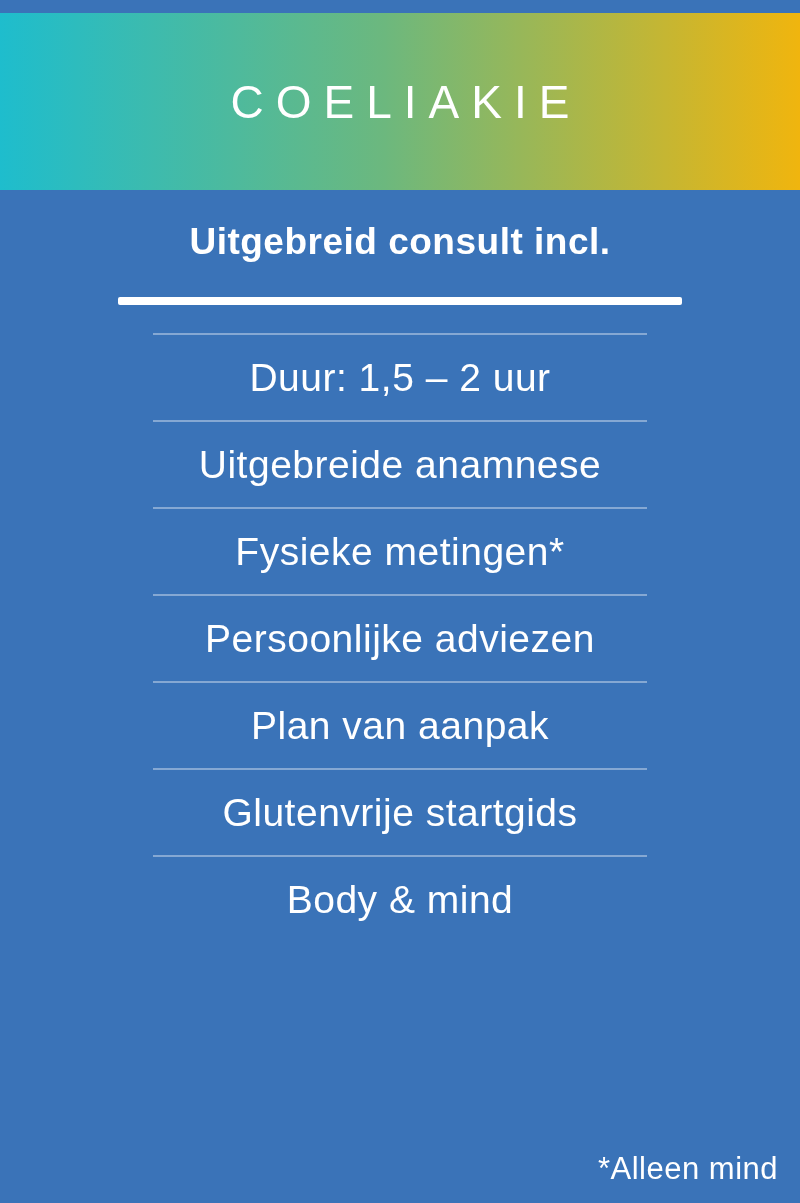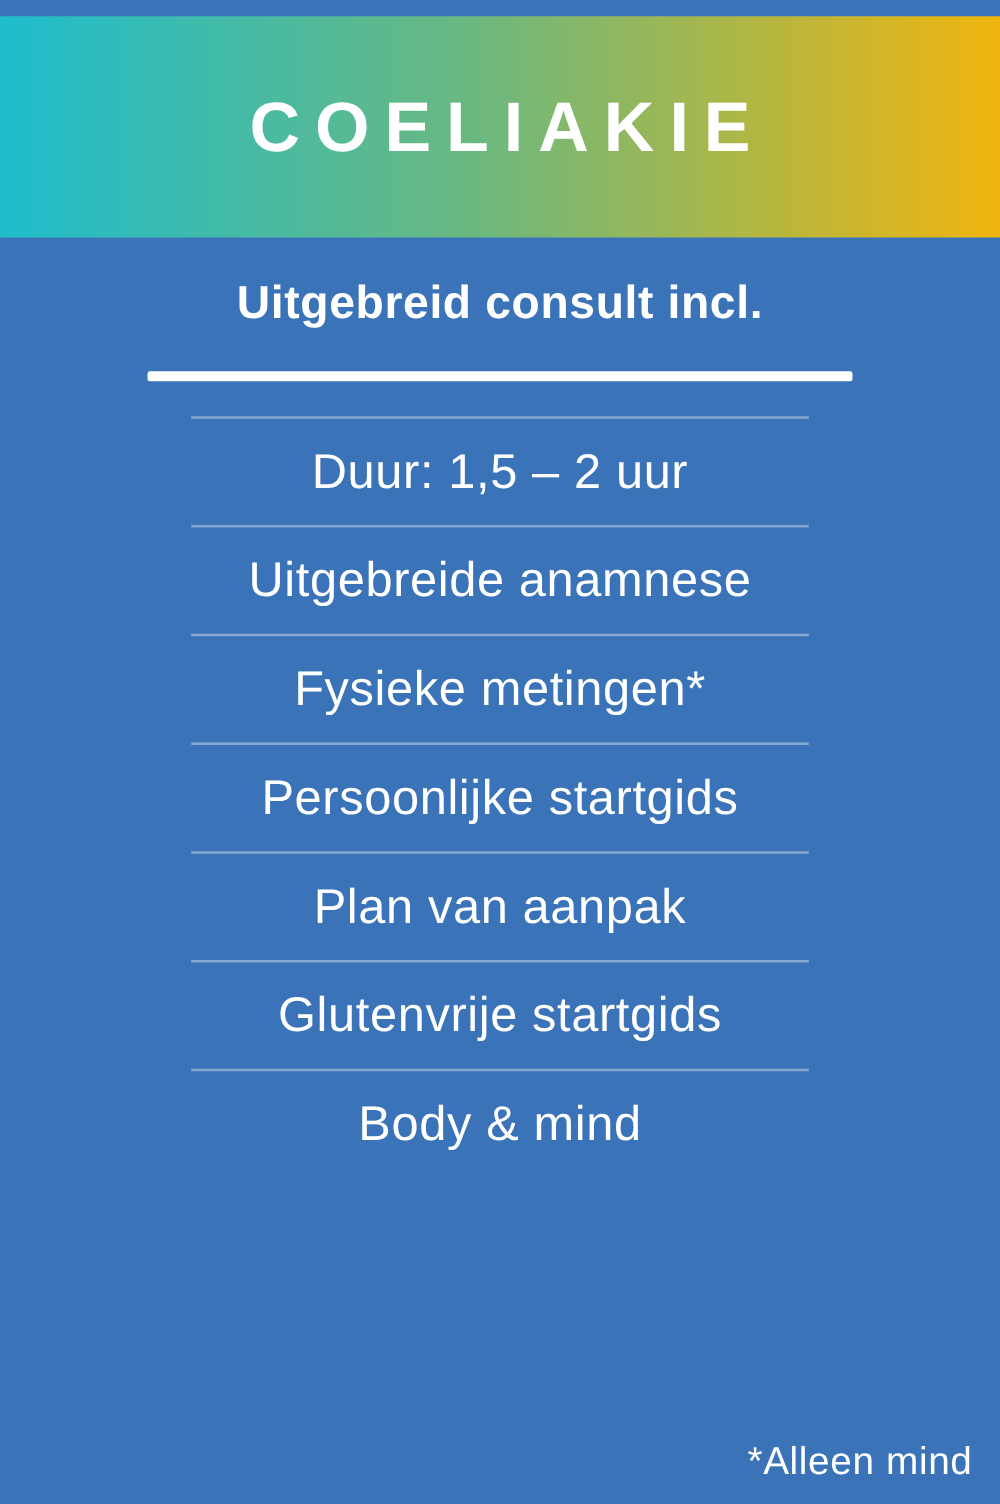--- a/index.html
+++ b/index.html
@@ -33,22 +33,22 @@
     align-items: center;
     justify-content: center;
   }
   .title {
     display: flex;
     flex-direction: column;
     align-items: center;
     gap: 16px;
   }
   .title-line {
-    font-size: 56px;
-    font-weight: 700;
+    font-size: 46px;
+    font-weight: 400;
     letter-spacing: 12px;
     margin-right: -12px; 
     line-height: 1;
     white-space: nowrap;
   }
   .subtitle {
     margin-top: 24px;
     text-align: center;
   }
   .subtitle-line {
@@ -113,21 +113,21 @@
   <div class="divider"></div>
 
   <div class="feature-list">
     <div class="item-separator"></div>
     <div class="feature-row">Duur: 1,5 – 2 uur</div>
     <div class="item-separator"></div>
     <div class="feature-row">Uitgebreide anamnese</div>
     <div class="item-separator"></div>
     <div class="feature-row">Fysieke metingen*</div>
     <div class="item-separator"></div>
-    <div class="feature-row">Persoonlijke startgids</div>
+    <div class="feature-row">Persoonlijke adviezen</div>
     <div class="item-separator"></div>
     <div class="feature-row">Plan van aanpak</div>
     <div class="item-separator"></div>
     <div class="feature-row">Glutenvrije startgids</div>
     <div class="item-separator"></div>
     <div class="feature-row">Body &amp; mind</div>
   </div>
 
   <div class="footnote">*Alleen mind</div>
 

